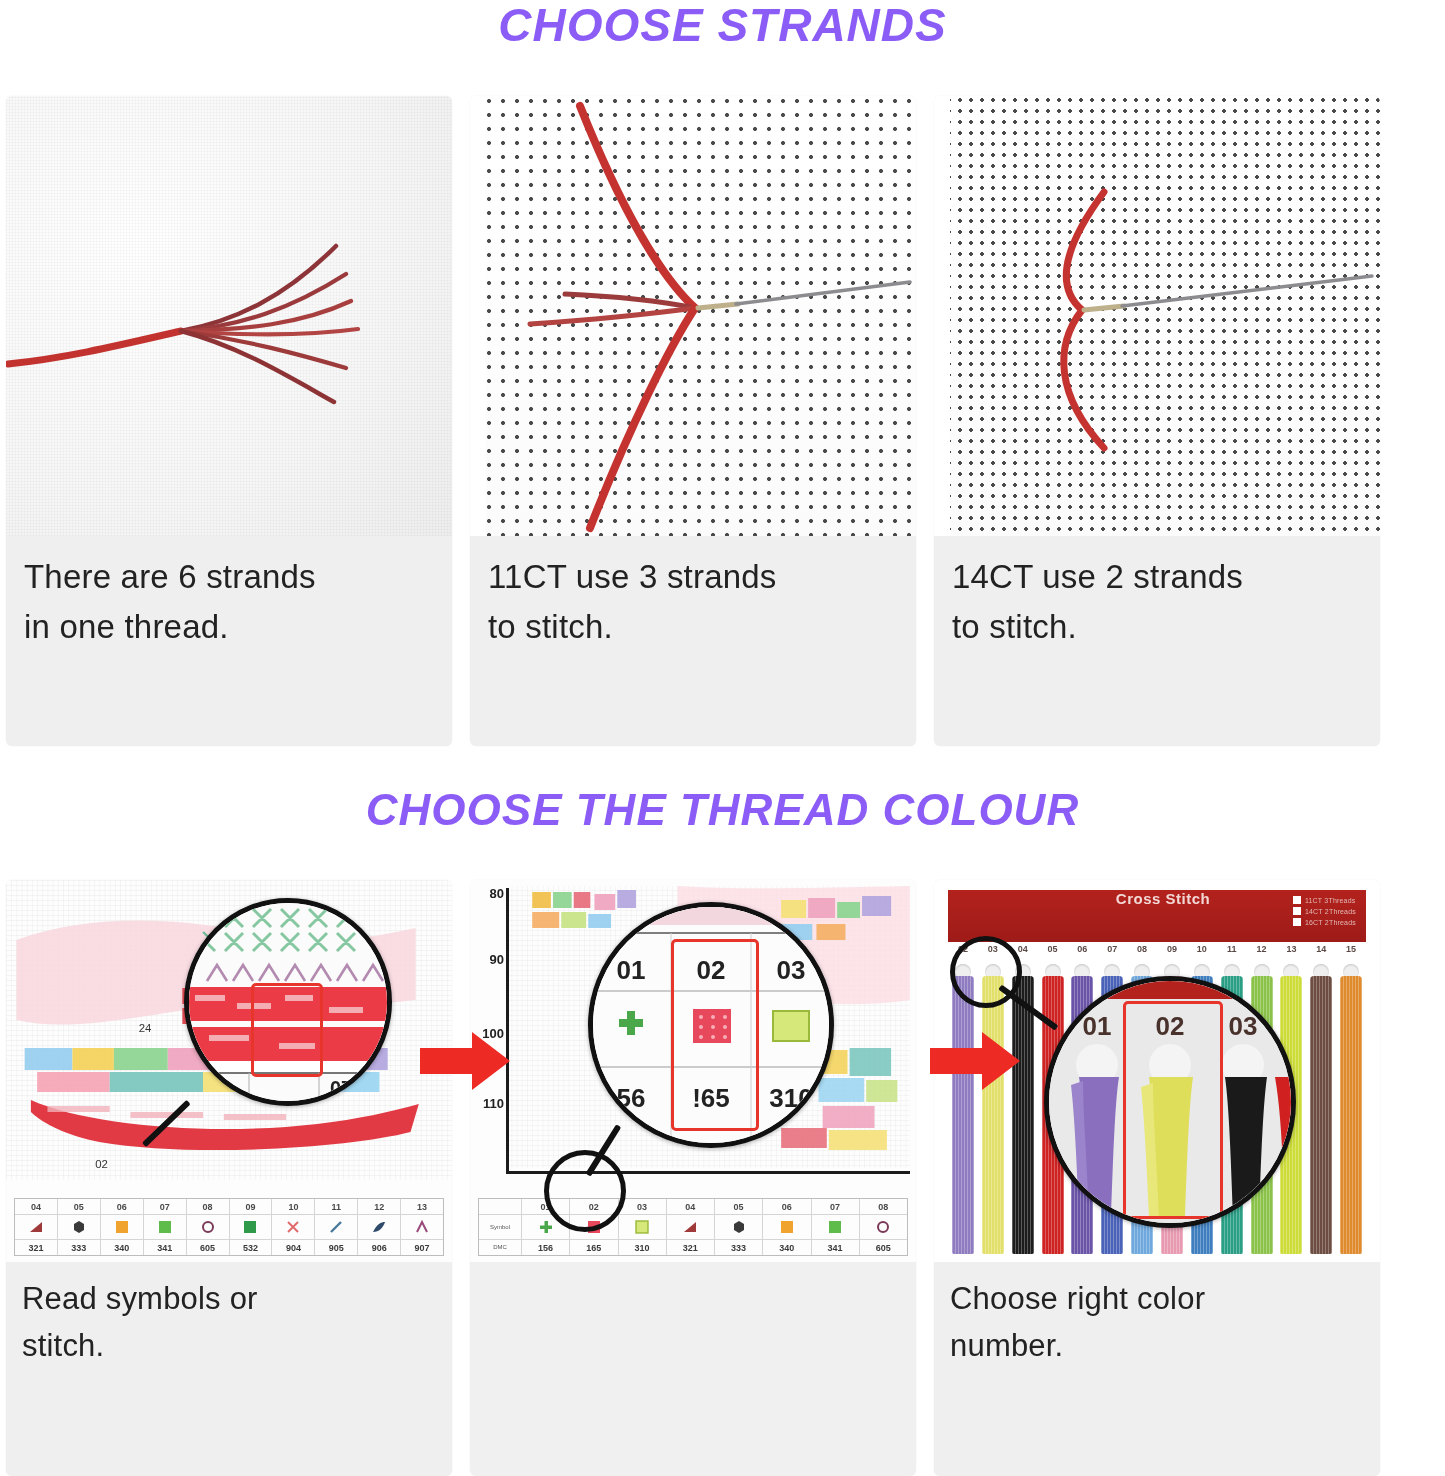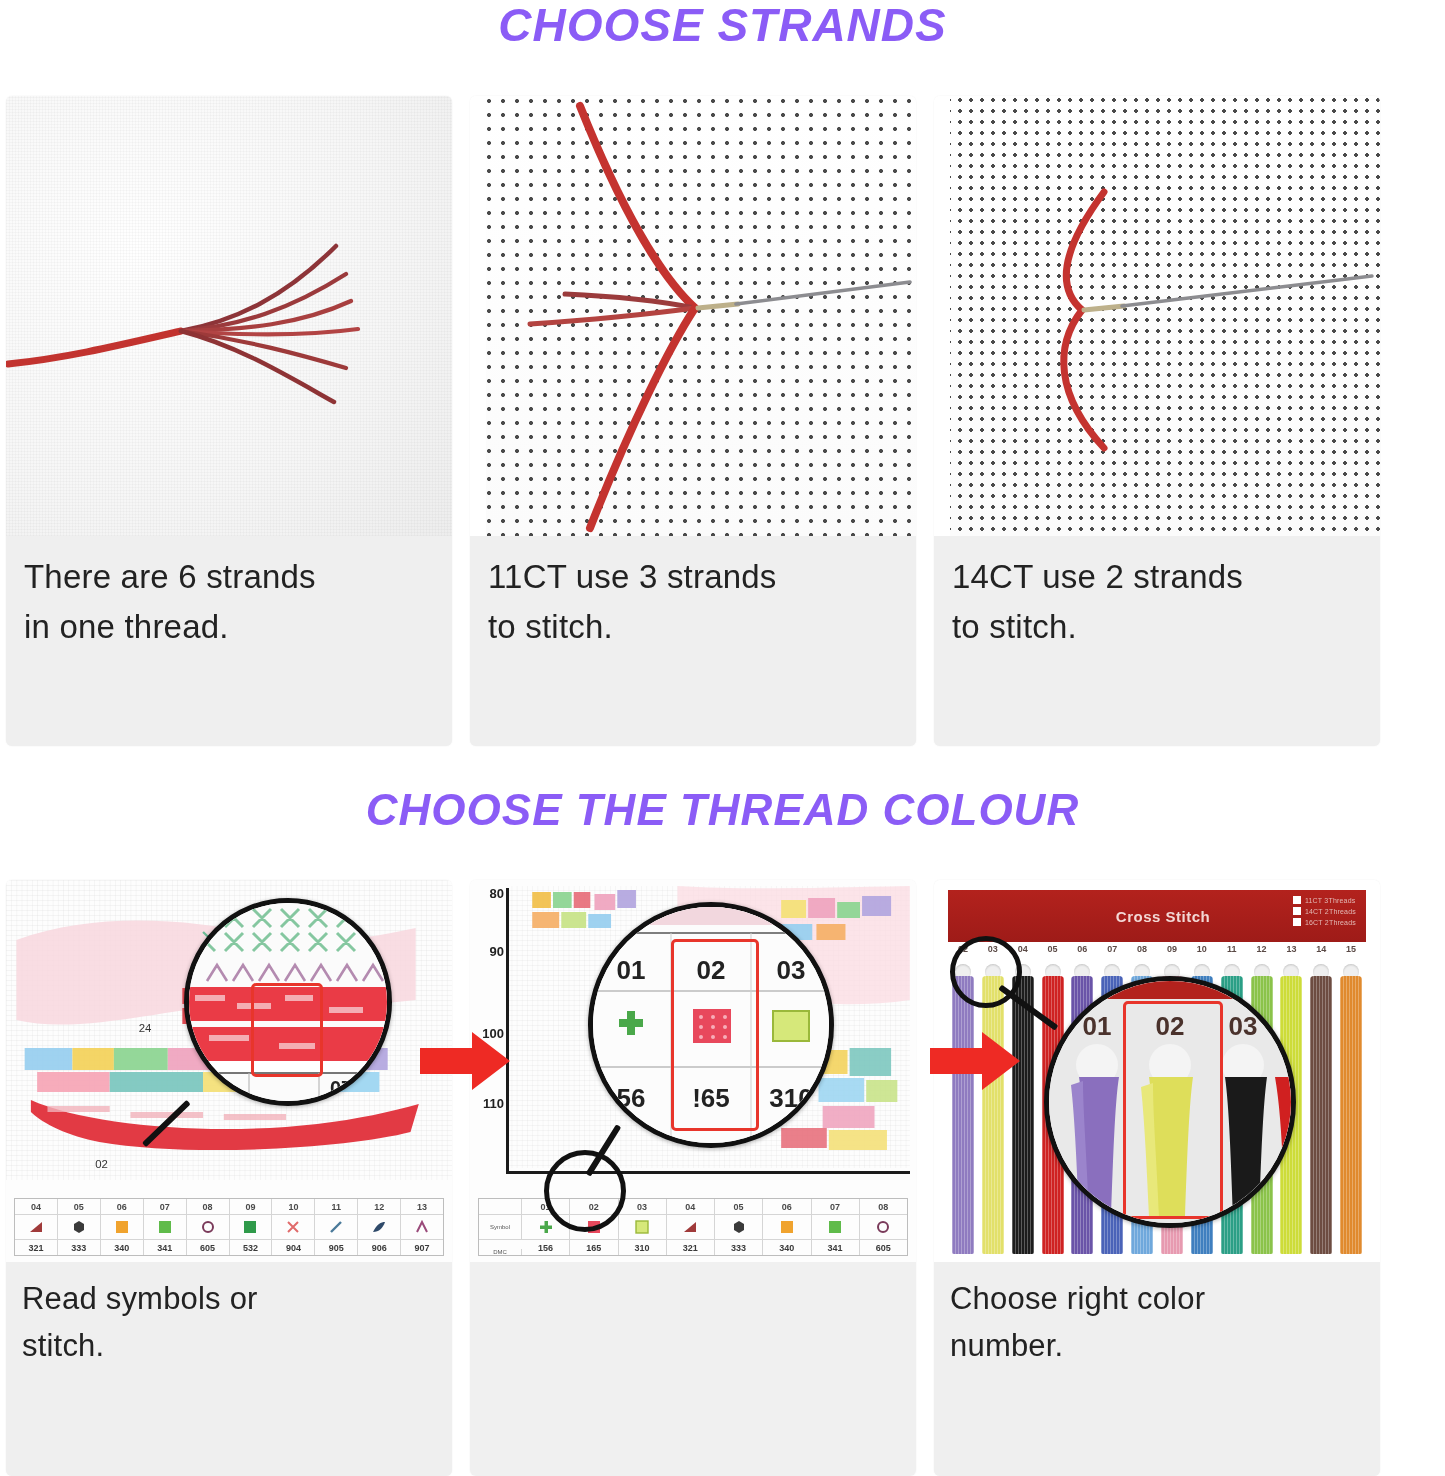--- a/index.html
+++ b/index.html
@@ -85,21 +85,21 @@
   }
 
   
   .chart-photo{position:absolute;inset:0;background:#ffffff;}
 
   
   .threadcard{position:absolute;inset:0;background:#ffffff;}
   .tc-header{
     position:absolute;left:14px;right:14px;top:10px;height:52px;
     background:linear-gradient(180deg,#b3221d 0%,#9e1b18 100%);
-    display:flex;align-items:center;justify-content:center;padding-left:12px;
+    display:flex;justify-content:center;padding-left:12px;
   }
   .tc-title{color:#f3d8d5;font-size:15px;font-weight:bold;letter-spacing:0.5px;}
   .tc-checks{position:absolute;right:10px;top:6px;display:flex;flex-direction:column;gap:3px;}
   .tc-check{display:flex;align-items:center;gap:4px;}
   .tc-box{width:8px;height:8px;background:#fff;display:inline-block;}
   .tc-ctext{color:#e3b9b5;font-size:7px;letter-spacing:0.2px;white-space:nowrap;}
 
   .tc-numrow{position:absolute;left:14px;right:14px;top:64px;height:20px;display:flex;}
   .tc-num{flex:1;text-align:center;font-size:9px;color:#5a4a46;font-weight:bold;}
   .tc-skeins{position:absolute;left:14px;right:14px;top:82px;bottom:8px;display:flex;}
@@ -130,21 +130,21 @@
   
   .hl-box{position:absolute;border:3px solid #e8352b;border-radius:5px;}
 
   
   .legend{
     position:absolute;left:8px;right:8px;bottom:6px;
     background:#fdfdfd;border:1px solid #bdbdbd;
     display:flex;flex-direction:column;font-size:9px;color:#333;
   }
   .legend .lrow{display:flex;border-bottom:1px solid #d5d5d5;}
-  .legend .lrow:last-child{border-bottom:none;align-items:flex-end;}
+  .legend .lrow:last-child{border-bottom:none;}
   .legend .lcell{
     flex:1;text-align:center;border-right:1px solid #d5d5d5;
     padding:1px 0;display:flex;align-items:center;justify-content:center;
     min-height:13px;
   }
   .legend .lcell:last-child{border-right:none;}
   .legend .lrow.head .lcell{font-size:9px;font-weight:bold;color:#4a4a4a;}
   .legend .lrow.sym .lcell{min-height:22px;}
   .legend .lrow.dmc .lcell{font-size:9px;font-weight:bold;color:#3a3a3a;}
   .legend .lkey{
@@ -435,21 +435,21 @@
               <rect x="336" y="198" width="44" height="24" fill="#9fd7f2"></rect>
               <rect x="382" y="200" width="30" height="22" fill="#c9e48a"></rect>
               <rect x="340" y="226" width="50" height="22" fill="#f0a6c0"></rect>
               <rect x="300" y="248" width="44" height="20" fill="#e8727e"></rect>
               <rect x="346" y="250" width="56" height="20" fill="#f5e17a"></rect>
             </g>
           </svg>
 
           <div class="ruler-left">
             <div class="rl-tick" style="top:2px;">80</div>
-            <div class="rl-tick" style="top:60px;">90</div>
+            <div class="rl-tick" style="top:68px;">90</div>
             <div class="rl-tick" style="top:142px;">100</div>
             <div class="rl-tick" style="top:212px;">110</div>
           </div>
           <div class="ruler-vline"></div>
           <div class="ruler-hline"></div>
 
           <div class="mag-handle" style="left:118px;top:292px;width:58px;height:6px;transform:rotate(-58deg);"></div>
           <div class="mag" style="left:118px;top:22px;width:236px;height:236px;">
             <svg viewBox="0 0 236 236" width="236" height="236">
               <rect width="236" height="236" fill="#fcfcfc"></rect>

